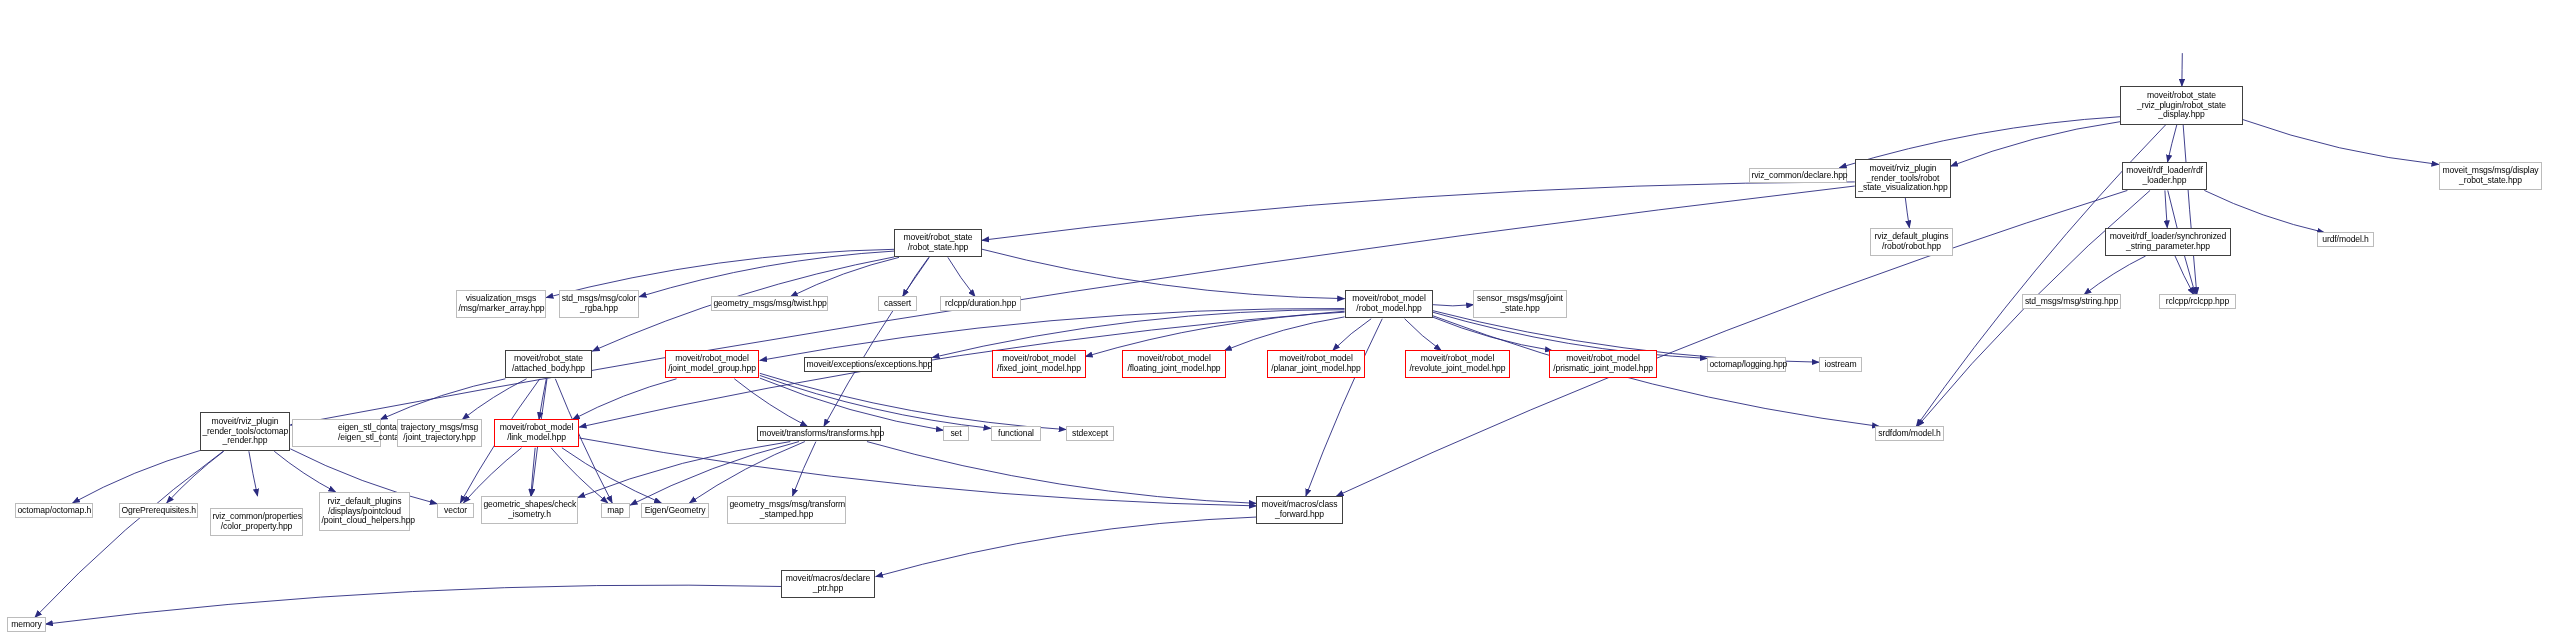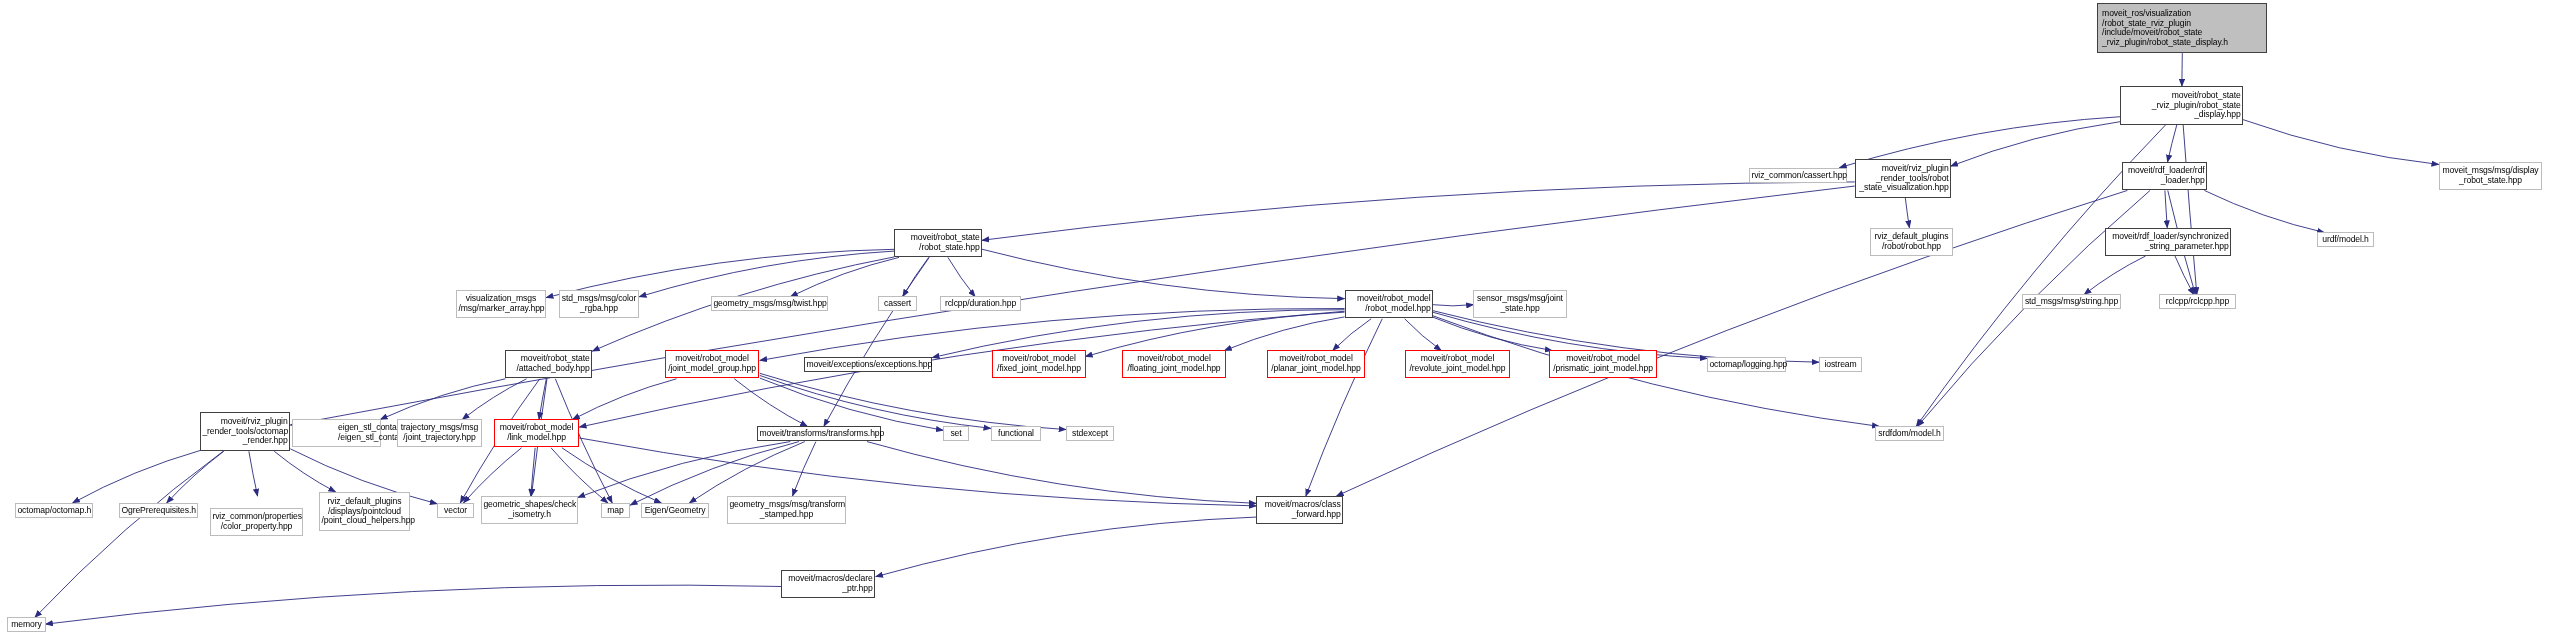--- a/index.html
+++ b/index.html
@@ -42,21 +42,20 @@
     line-height: 1.13;
     color: #000000;
     background: #ffffff;
     border: 0.7px solid #bcbcbc;
     white-space: pre;
     letter-spacing: -0.1px;
     padding: 0 1.4px;
   }
   .gnode.solid {
     border: 1.1px solid #404040;
-    text-align: right;
   }
   .gnode.red {
     border: 1.1px solid #ff0000;
   }
   .gnode.root {
     border: 1.1px solid #404040;
     background: #bfbfbf;
     text-align: left;
     justify-content: flex-start;
     padding-left: 4.1px;
@@ -140,28 +139,24 @@
         <path d="M 324.5526315789474 654 Q 279.76835215183775 687.8118352038317 241.6578947368421 729" fill="none" stroke="#2b2b7f" stroke-width="1.3" marker-end="url(#arrowhead)"></path>
         <path d="M 360.9273127753304 654 Q 366.4847379575708 686.6438498181565 373.5264317180617 719" fill="none" stroke="#2b2b7f" stroke-width="1.3" marker-end="url(#arrowhead)"></path>
         <path d="M 397.74347826086955 654 Q 439.2993195540944 687.9516787596924 486.75652173913045 713" fill="none" stroke="#2b2b7f" stroke-width="1.3" marker-end="url(#arrowhead)"></path>
         <path d="M 421 650.4819672131148 Q 523.0255489938819 702.2596435100413 634 730.0950819672131" fill="none" stroke="#2b2b7f" stroke-width="1.3" marker-end="url(#arrowhead)"></path>
         <path d="M 1822 749.3624725676664 Q 1540.8775454059178 759.848021272584 1270 835.776517922458" fill="none" stroke="#2b2b7f" stroke-width="1.3" marker-end="url(#arrowhead)"></path>
         <path d="M 1133 850.0030081650193 Q 597.4571172930353 837.3377619918824 66 904.5681134507951" fill="none" stroke="#2b2b7f" stroke-width="1.3" marker-end="url(#arrowhead)"></path>
         <path d="M 323.75 654 Q 176.26646005425812 762.2023778548922 50.473214285714285 895" fill="none" stroke="#2b2b7f" stroke-width="1.3" marker-end="url(#arrowhead)"></path>
       </g>
   </svg>
   <div id="node-layer">
-      <div class="gnode root" style="left: 2097px; top: 3.4px; width: 170px; height: 50px;"><span class="lbl">moveit_ros/visualization
-/robot_state_rviz_plugin
-/include/moveit/robot_state
-_rviz_plugin/robot_state_display.h</span></div>
       <div class="gnode solid" style="left: 2120px; top: 86px; width: 123px; height: 39px;"><span class="lbl">moveit/robot_state
 _rviz_plugin/robot_state
 _display.hpp</span></div>
-      <div class="gnode " style="left: 1749px; top: 168px; width: 98px; height: 15px;"><span class="lbl">rviz_common/cassert.hpp</span></div>
+      <div class="gnode " style="left: 1749px; top: 168px; width: 98px; height: 15px;"><span class="lbl">rviz_common/declare.hpp</span></div>
       <div class="gnode solid" style="left: 1855px; top: 159px; width: 96px; height: 39px;"><span class="lbl">moveit/rviz_plugin
 _render_tools/robot
 _state_visualization.hpp</span></div>
       <div class="gnode solid" style="left: 2122px; top: 162px; width: 85px; height: 28px;"><span class="lbl">moveit/rdf_loader/rdf
 _loader.hpp</span></div>
       <div class="gnode " style="left: 2439px; top: 162px; width: 103px; height: 28px;"><span class="lbl">moveit_msgs/msg/display
 _robot_state.hpp</span></div>
       <div class="gnode " style="left: 1870px; top: 228px; width: 83px; height: 28px;"><span class="lbl">rviz_default_plugins
 /robot/robot.hpp</span></div>
       <div class="gnode solid" style="left: 2105px; top: 228px; width: 126px; height: 28px;"><span class="lbl">moveit/rdf_loader/synchronized

